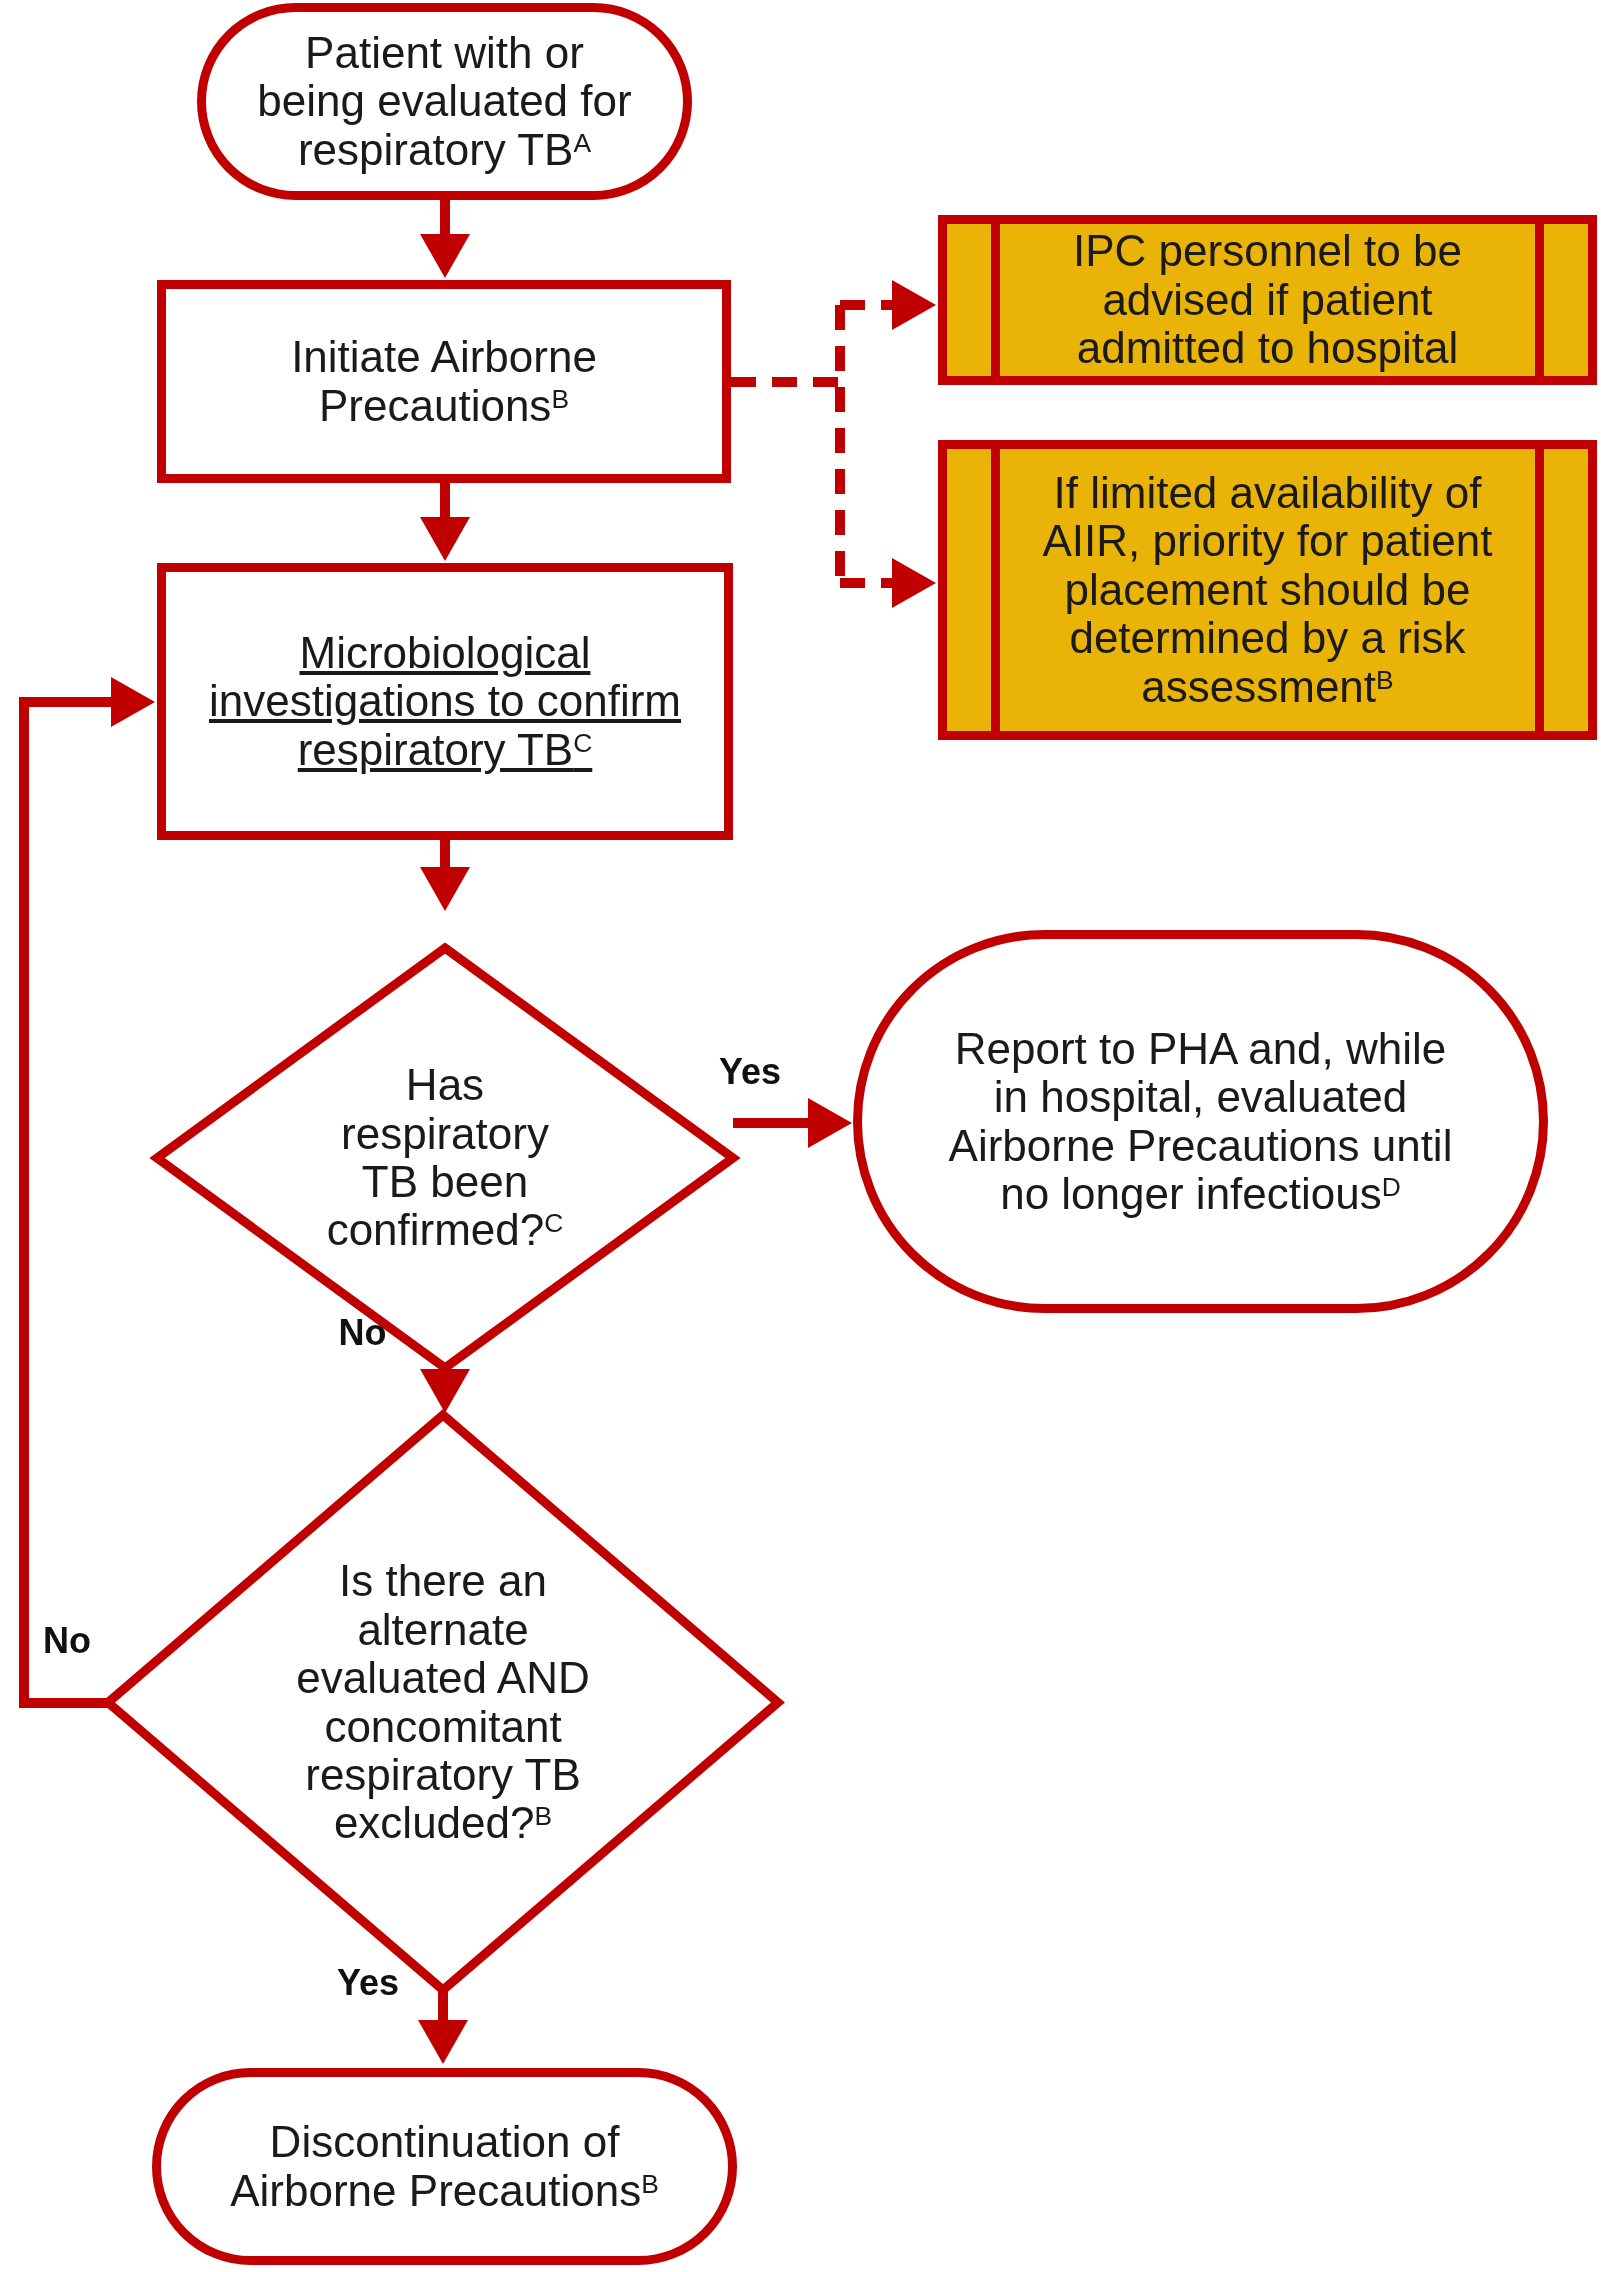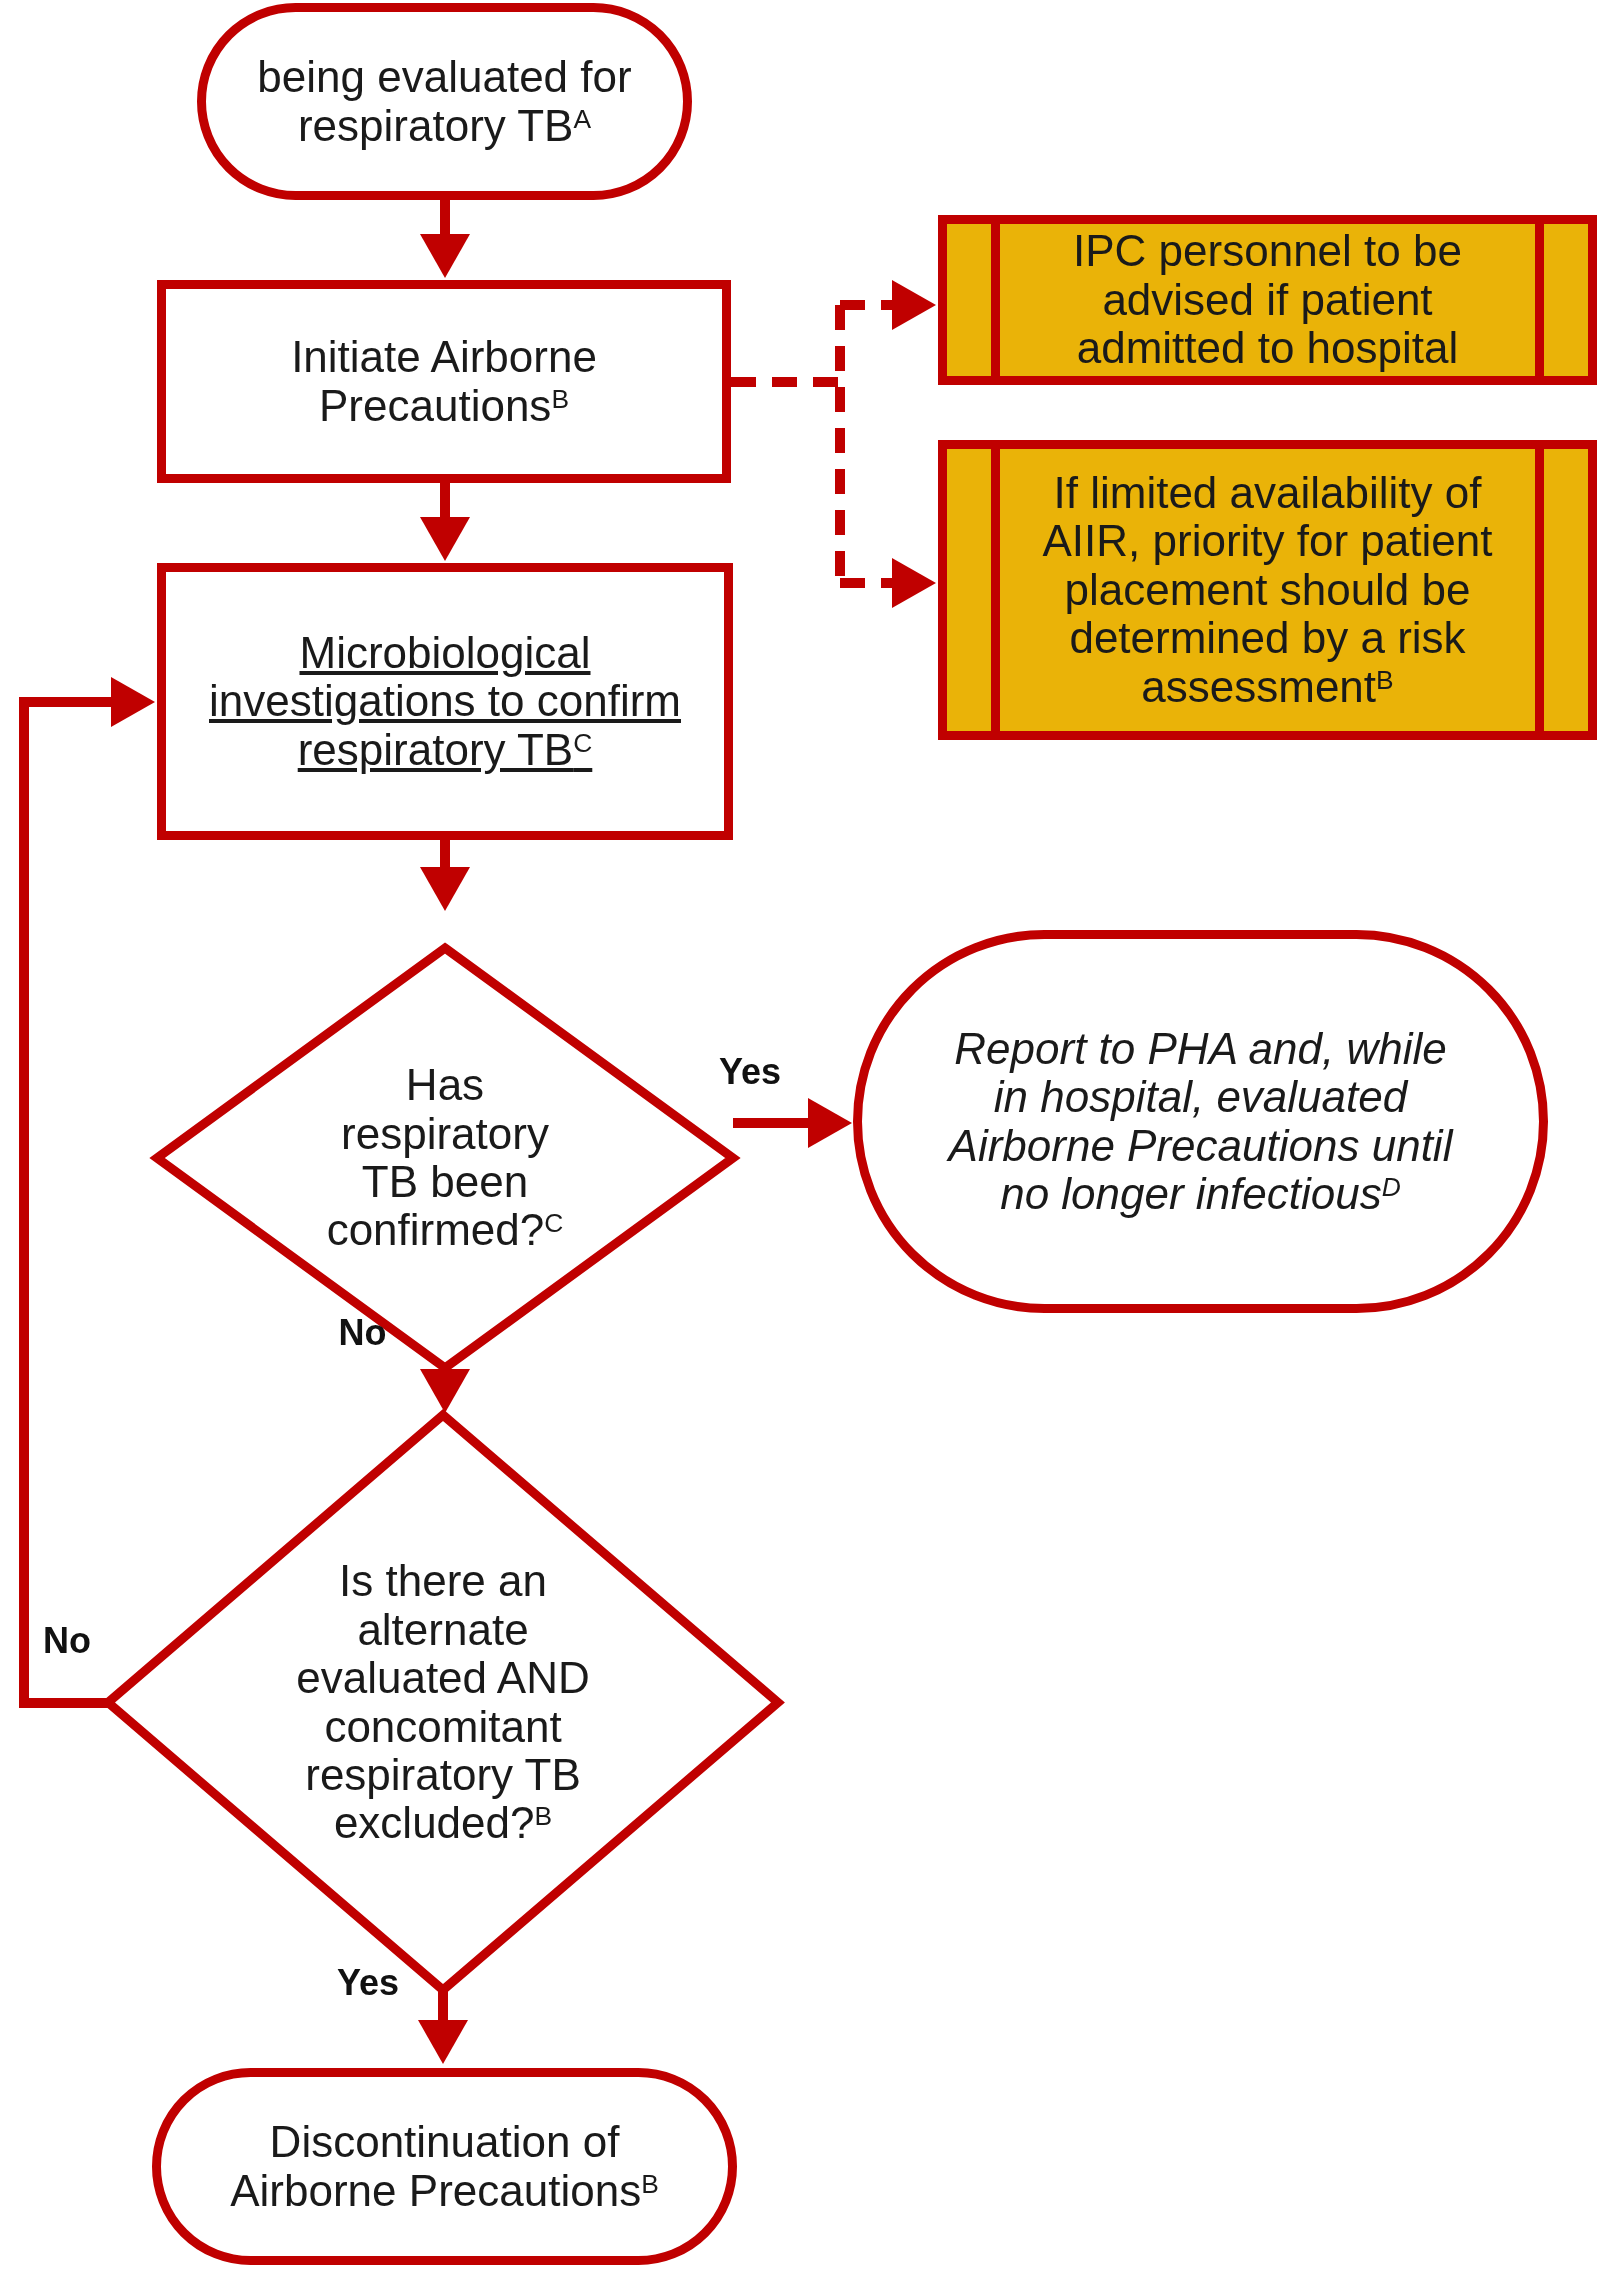--- a/index.html
+++ b/index.html
@@ -27,21 +27,21 @@
   .ln{ display:block; white-space:nowrap; }
   sup{ font-size:0.6em; vertical-align:0.5em; line-height:0; }
   .lbl{ position:absolute; font-weight:700; font-size:36px; color:#111; text-align:center; }
 
   #n-start   { left:197px; top:3px;    width:495px; height:197px; }
   #n-initiate{ left:157px; top:280px;  width:574px; height:203px; }
   #n-ipc     { left:938px; top:215px;  width:659px; height:170px; padding:0 70px; }
   #n-aiir    { left:938px; top:440px;  width:659px; height:300px; padding:0 70px; }
   #n-micro   { left:157px; top:563px;  width:576px; height:277px;text-decoration:underline; }
   #n-d1      { left:157px; top:948px;  width:576px; height:420px; }
-  #n-report  { left:853px; top:930px;  width:695px; height:383px;font-style:italic; }
+  #n-report  { left:853px; top:930px;  width:695px; height:383px; }
   #n-d2      { left:108px; top:1415px; width:670px; height:575px; }
   #n-end     { left:152px; top:2068px; width:585px; height:197px; }
 
   #lbl-yes1{ left:695px; top:1051px; width:110px; }
   #lbl-no1 { left:305px; top:1312px; width:115px; }
   #lbl-no2 { left:12px;  top:1620px; width:110px; }
   #lbl-yes2{ left:308px; top:1962px; width:120px; }
 </style>
 </head>
 <body>
@@ -69,20 +69,21 @@
     <polygon points="445,1413 420,1369 470,1369"></polygon>
     <polygon points="443,2064 418,2020 468,2020"></polygon>
     <polygon points="852,1123 808,1098 808,1148"></polygon>
     <polygon points="155,702 111,677 111,727"></polygon>
     <polygon points="936,305 892,280 892,330"></polygon>
     <polygon points="936,583 892,558 892,608"></polygon>
   </svg>
 
   <div class="node box terminator" id="n-start">
     <div class="node-text">
+      <span class="ln">Patient with or</span>
       <span class="ln">being evaluated for</span>
       <span class="ln"><span>respiratory TB</span><sup>A</sup></span>
     </div>
   </div>
 
   <div class="node box" id="n-initiate">
     <div class="node-text">
       <span class="ln">Initiate Airborne</span>
       <span class="ln"><span>Precautions</span><sup>B</sup></span>
     </div>

